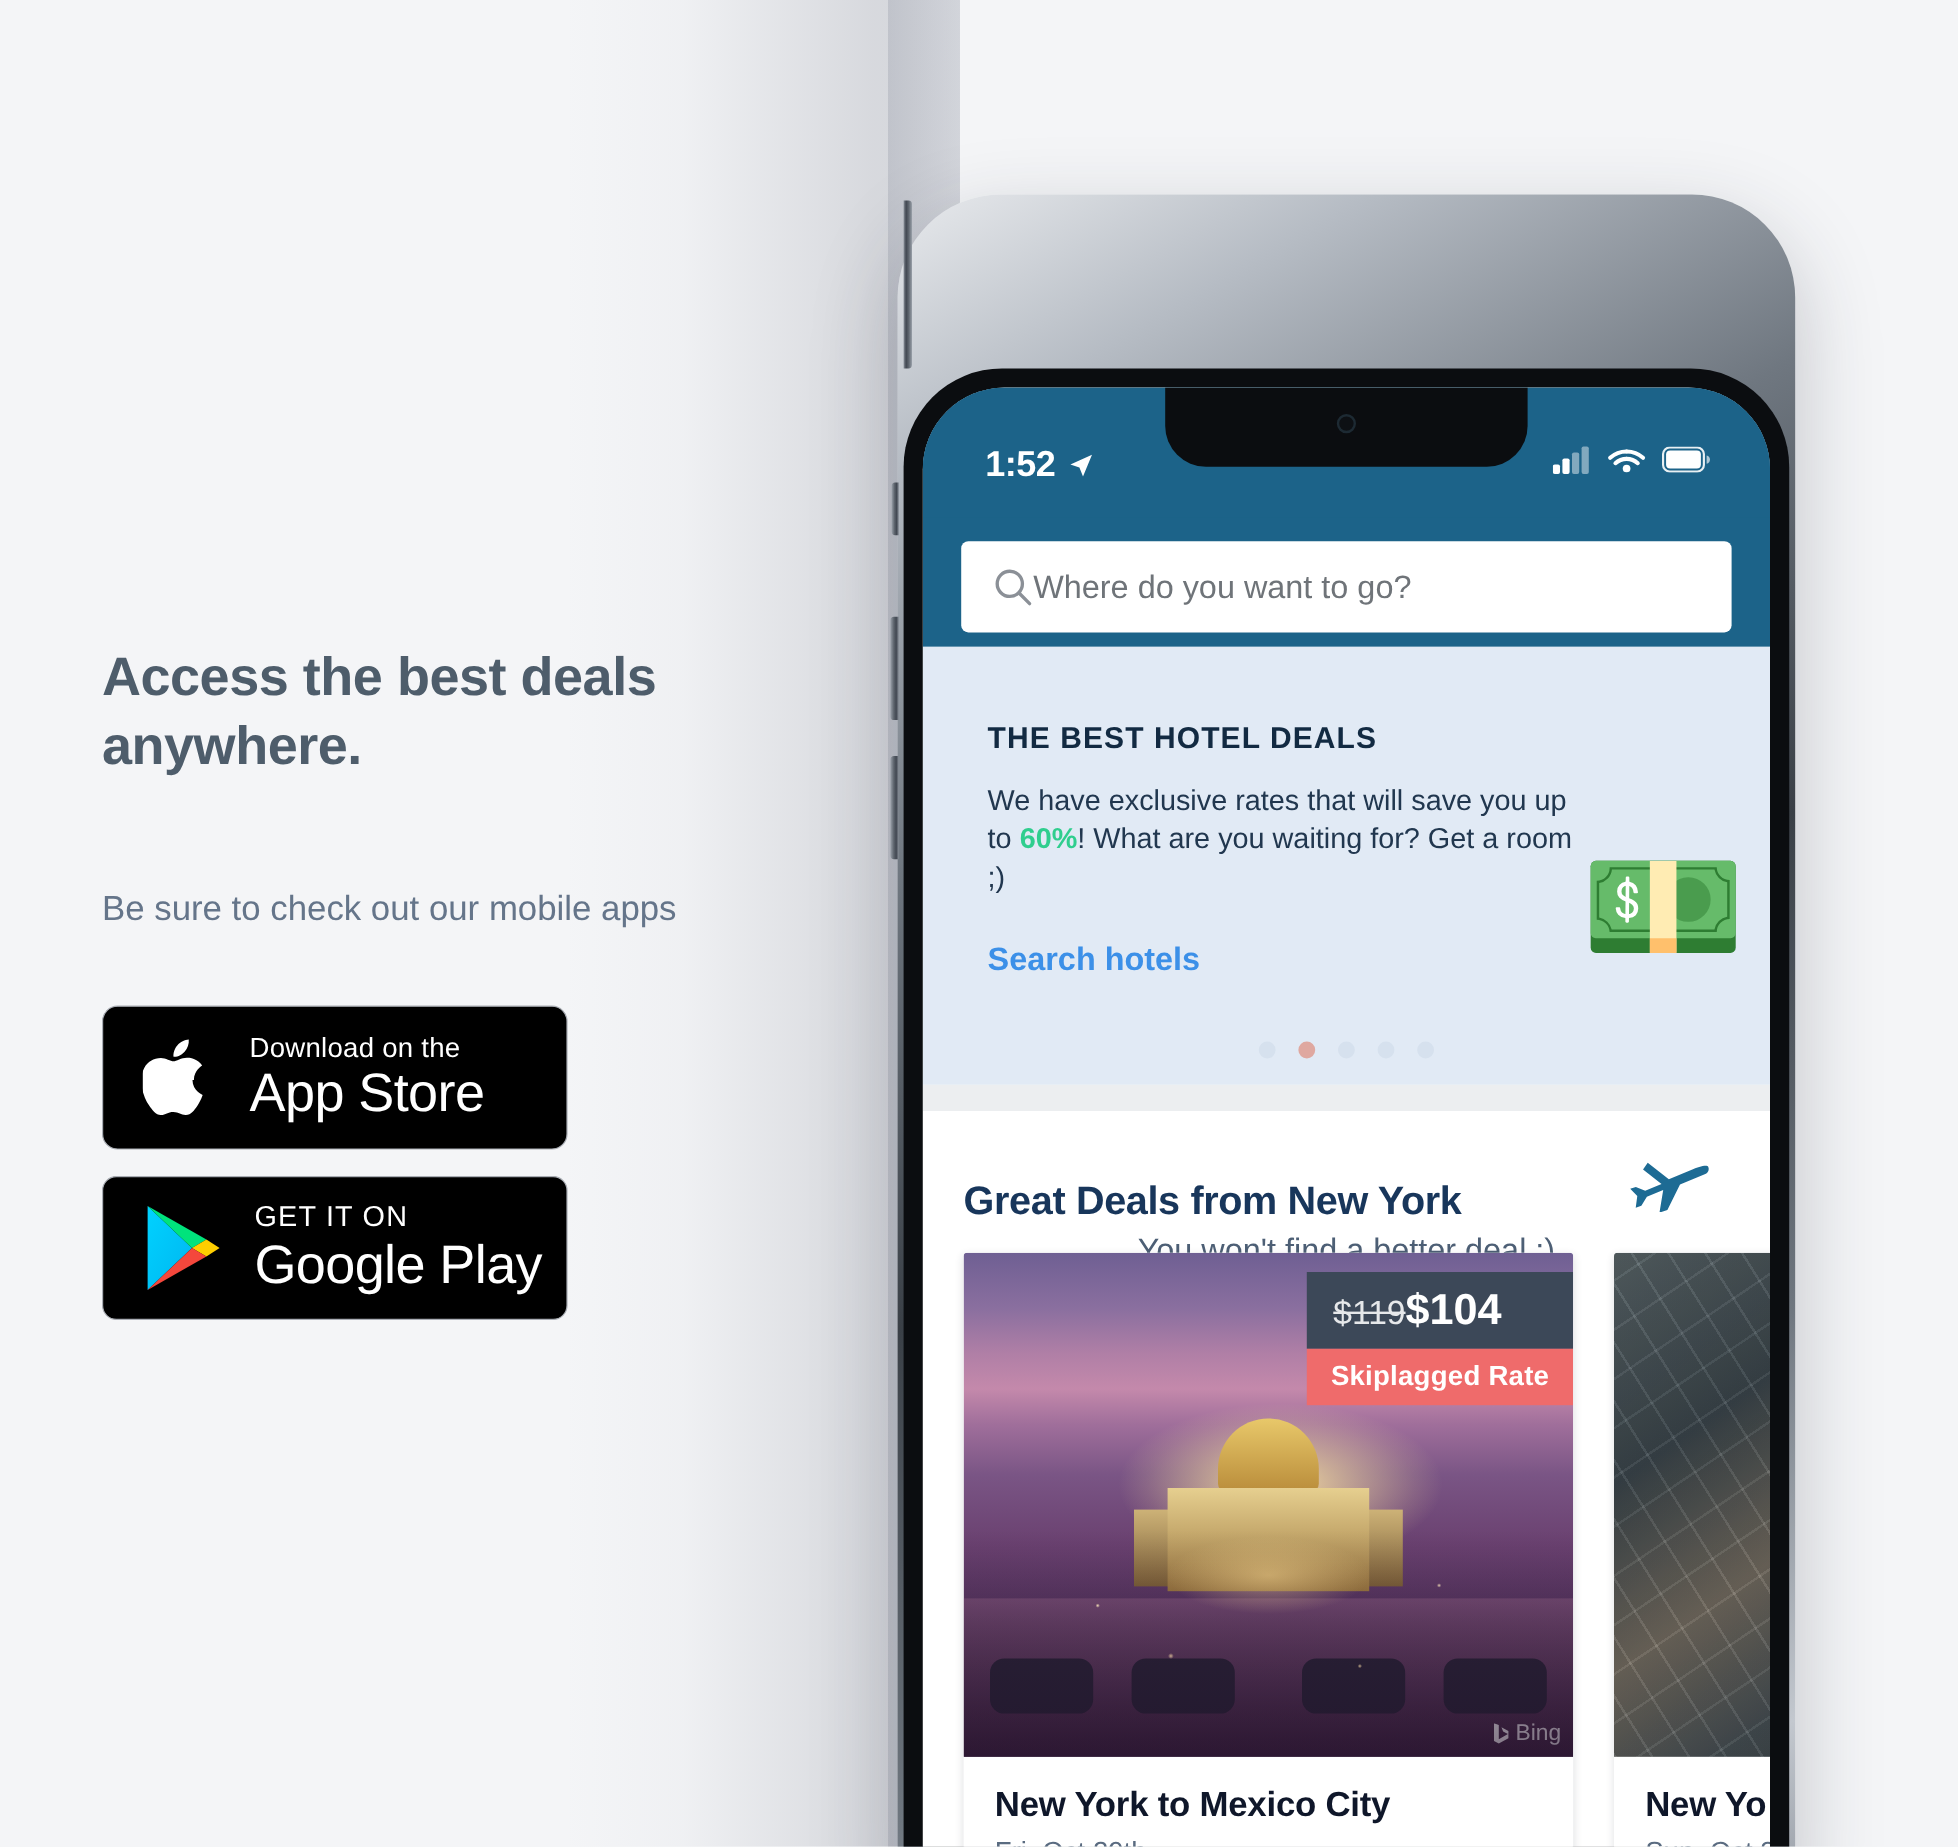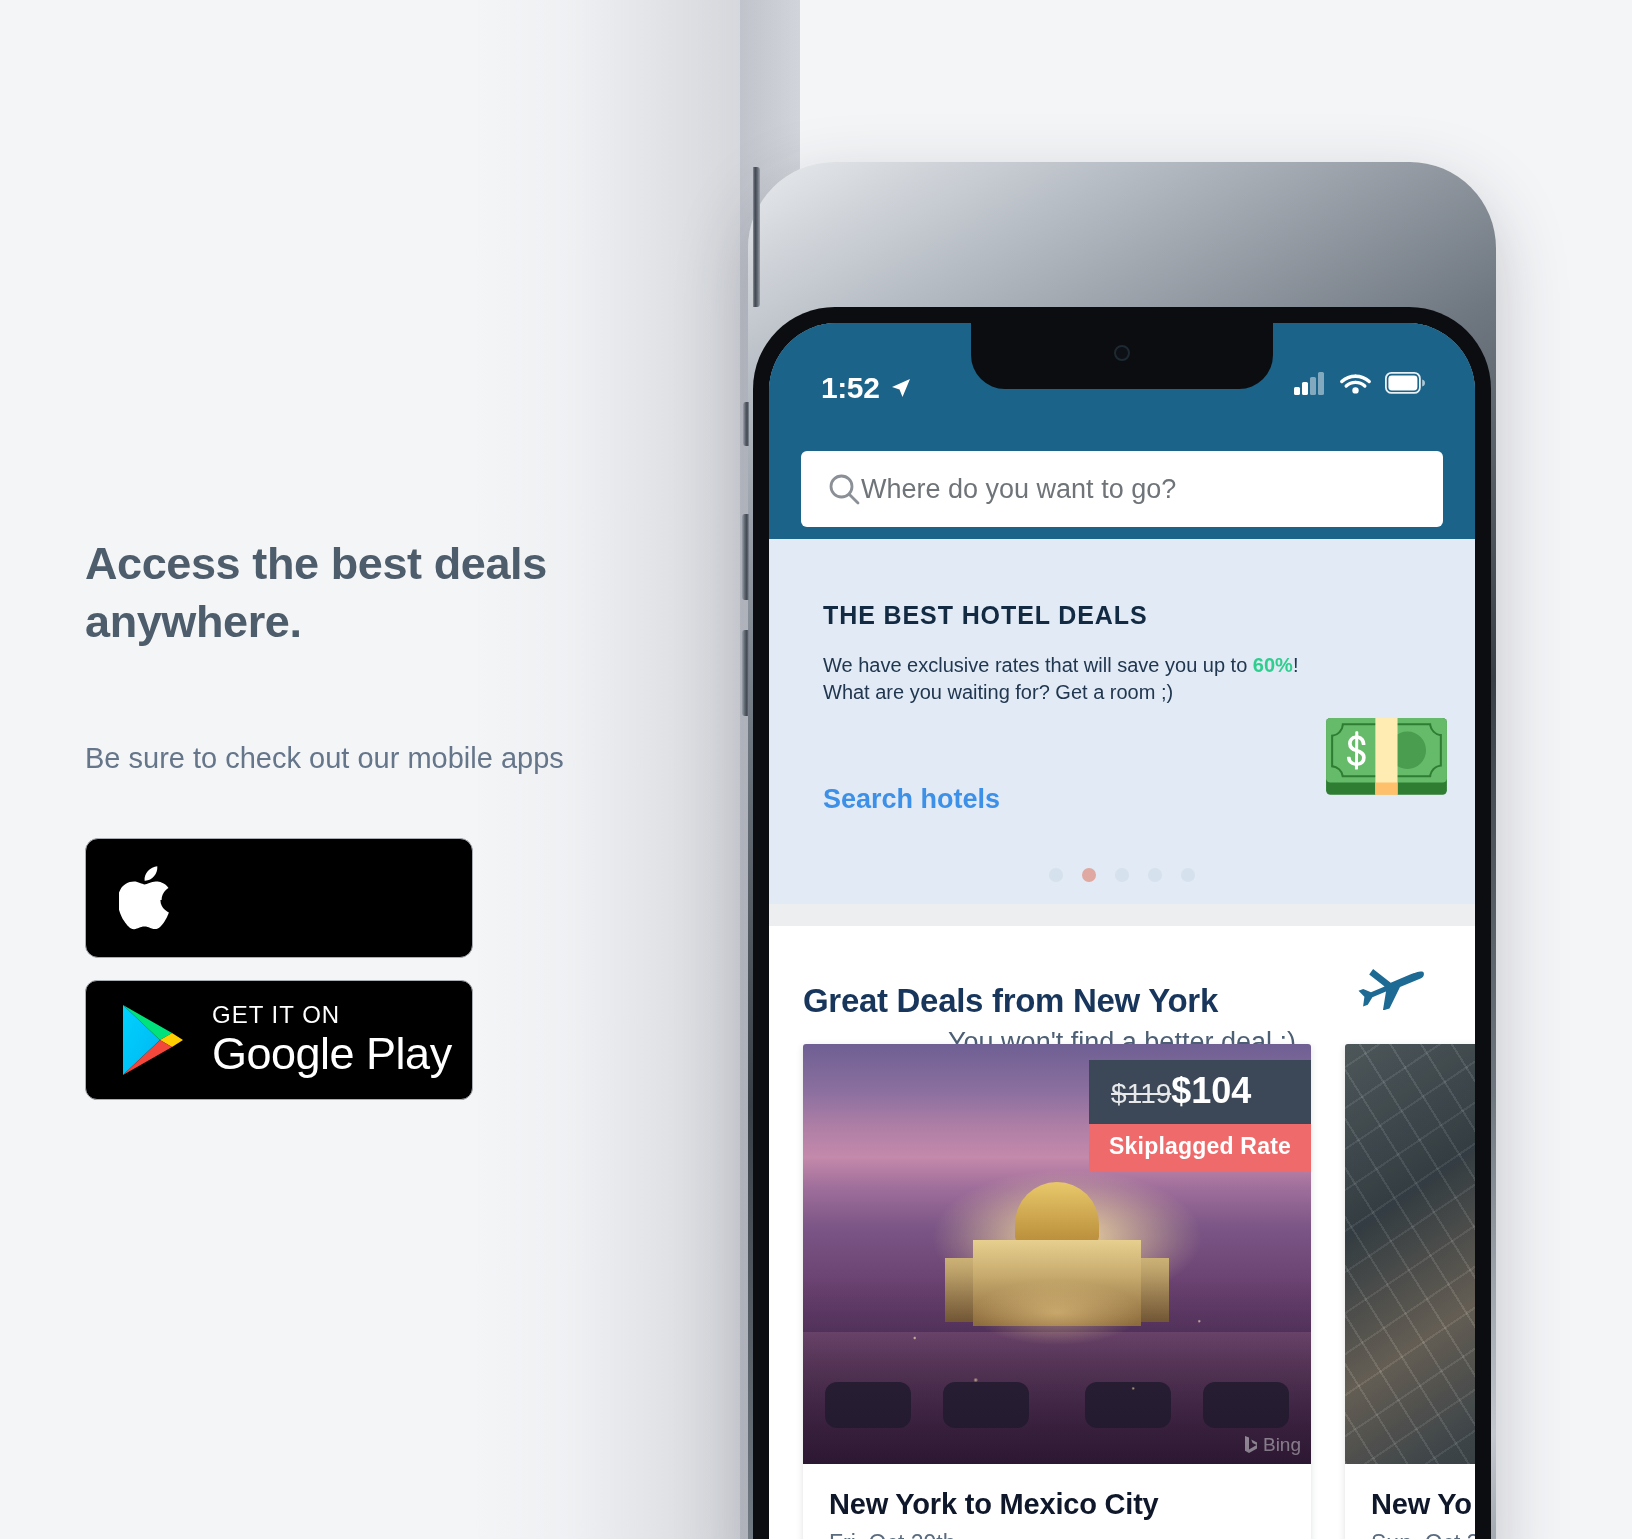--- a/index.html
+++ b/index.html
@@ -111,21 +111,21 @@
     cursor:text;
   }
   .search-ph { color:#6f7479; font-size:27px; font-weight:500; }
 
   
   .promo {
     position:absolute; top:216px; left:0; right:0; height:365px;
     background:#e1eaf5; overflow:hidden;
   }
   .promo-title { position:absolute; left:54px; top:62px; font-size:25px; font-weight:bold; color:#122a42; letter-spacing:0.9px; }
-  .promo-body { position:absolute; left:54px; top:113px; width:500px; font-size:20px; line-height:1.33; color:#21374f; }
+  .promo-body { position:absolute; left:54px; top:113px; width:500px; font-size:24px; line-height:1.33; color:#21374f; }
   .promo-body b { color:#2fce8e; font-weight:bold; }
   .promo-link { position:absolute; left:54px; top:245px; font-size:27px; font-weight:bold; color:#3c90e8; cursor:pointer; }
   .promo-art { position:absolute; right:20px; top:162px; font-size:110px; line-height:1; }
   .dots { position:absolute; left:0; right:0; bottom:22px; display:flex; justify-content:center; gap:19px; }
   .dot { width:14px; height:14px; border-radius:50%; background:#d6e1ee; cursor:pointer;}
   .dot.active { background:#dfa8a0; }
 
   
   .strip { position:absolute; top:581px; left:0; right:0; height:22px; background:#eceef0; }
 
@@ -207,20 +207,24 @@
     <div class="subcopy">Be sure to check out our mobile apps</div>
 
     <div class="badges">
 
       <div class="store-badge">
         <span class="apple-logo">
           <svg width="62" height="76" viewBox="0 0 62 76">
             <path fill="#ffffff" d="M42.6 40.1c-.1-8.1 6.6-12 6.9-12.2-3.8-5.5-9.6-6.3-11.7-6.4-5-.5-9.7 2.9-12.2 2.9-2.5 0-6.4-2.8-10.5-2.8C9 21.7 4 24.8 1.3 29.7c-5.5 9.6-1.4 23.8 4 31.6 2.6 3.8 5.8 8.1 9.9 7.9 4-.2 5.5-2.6 10.3-2.6s6.2 2.6 10.4 2.5c4.3-.1 7-3.9 9.6-7.7 3-4.4 4.3-8.7 4.4-8.9-.1-.1-8.4-3.3-8.5-12.4z"></path>
             <path fill="#ffffff" d="M35 16.3c2.2-2.7 3.7-6.4 3.3-10.1-3.2.1-7.1 2.1-9.4 4.8-2 2.3-3.8 6.1-3.3 9.7 3.6.3 7.2-1.8 9.4-4.4z"></path>
           </svg>
+        </span>
+        <span class="badge-text">
+          <span class="badge-small">Download on the</span>
+          <span class="badge-big">App Store</span>
         </span>
       </div>
 
       <div class="store-badge">
         <span class="gp-logo">
           <svg width="66" height="74" viewBox="0 0 66 74">
             <defs>
               <linearGradient id="gpA" x1="0" y1="0" x2="1" y2="1">
                 <stop offset="0" stop-color="#00d2ff"></stop>
                   <stop offset="1" stop-color="#00b6f0"></stop>

